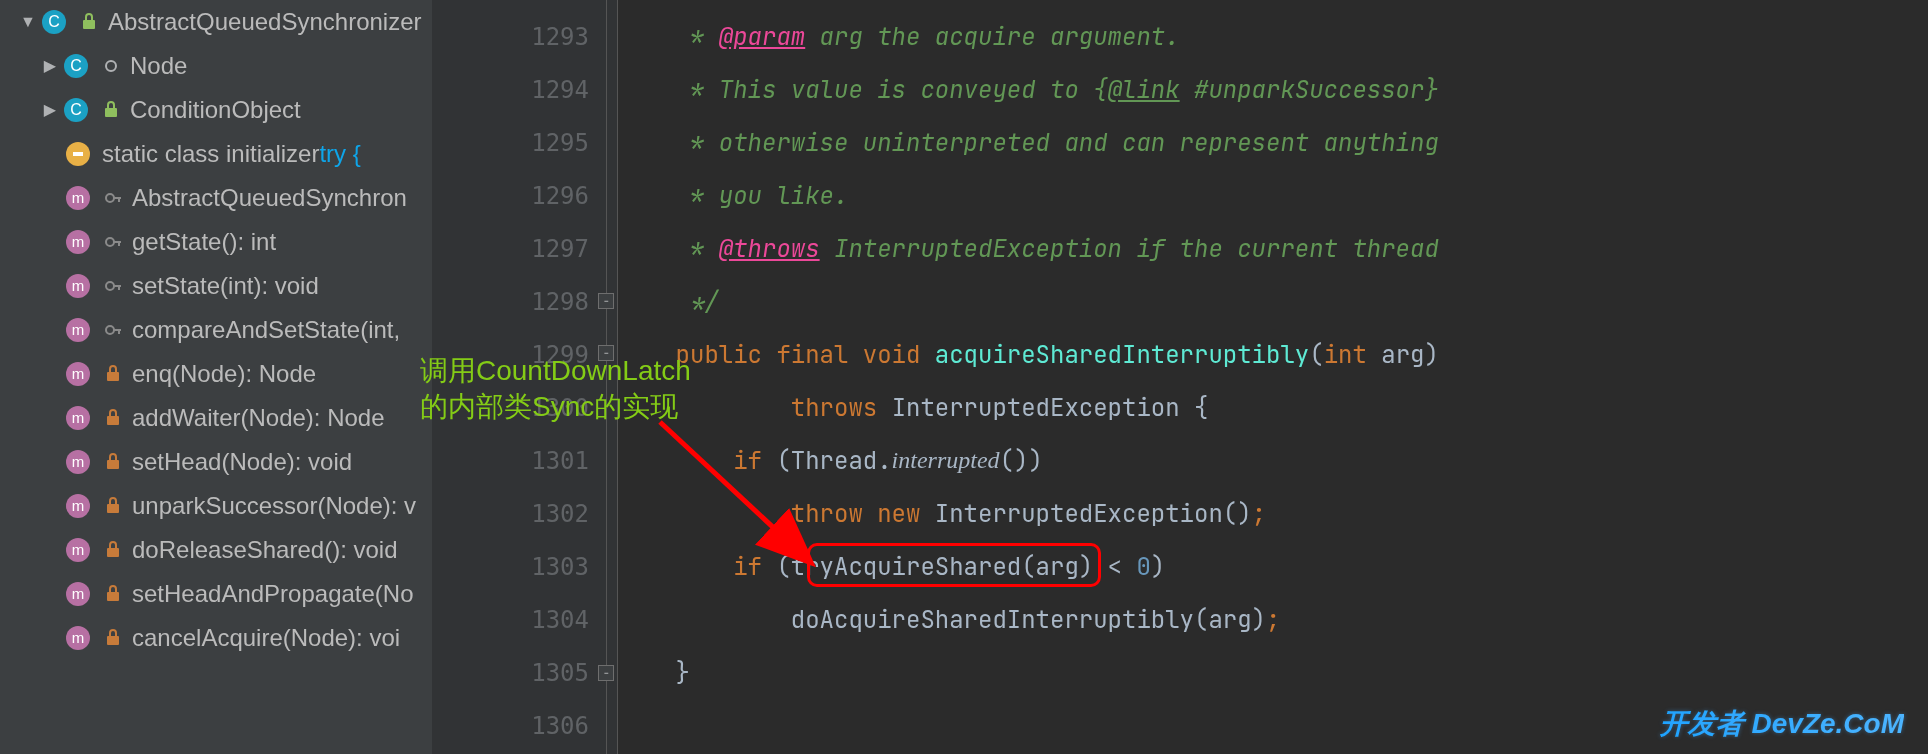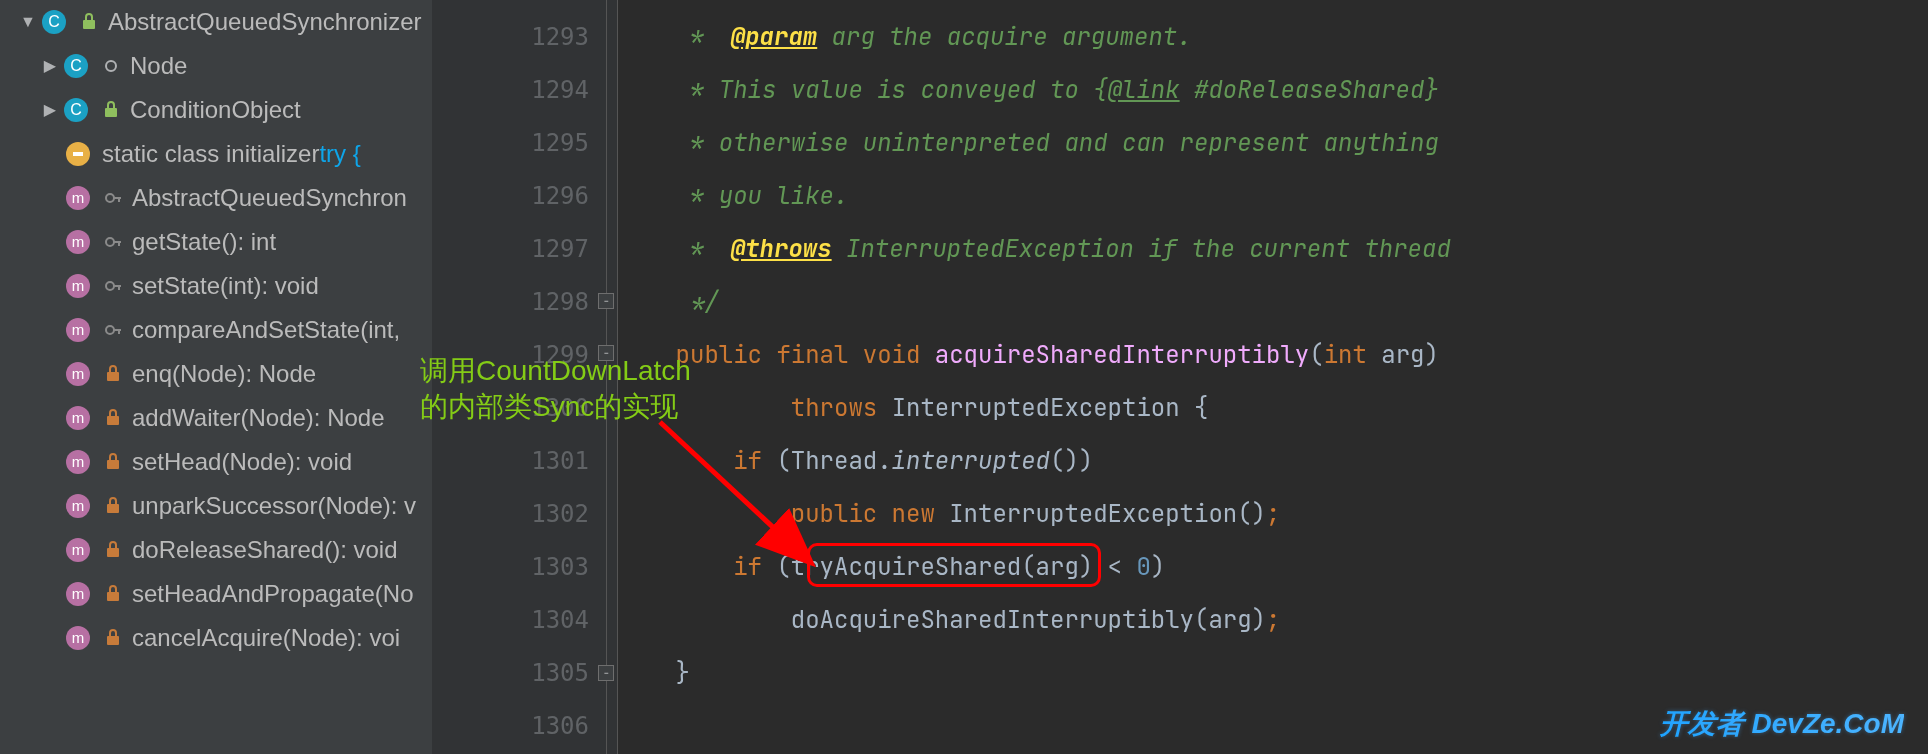--- a/index.html
+++ b/index.html
@@ -35,27 +35,27 @@
           border:1px solid #6E6E6E; background:#3C3F41; display:flex;
           align-items:center; justify-content:center; color:#AFB1B3; font-size:12px;
           cursor:pointer;}
   .fold-line { position:absolute; right:10px; top:0; bottom:0; width:1px; background:#555555;}
 
   
   .editor { flex:1; background:#2B2B2B; color:#A9B7C6; font-size:24px;
             padding-top:10px; position:relative; font-family:"Menlo","JetBrains Mono",monospace;}
   .eline { height:53px; display:flex; align-items:center; white-space:pre; }
   .c-comment{color:#629755; font-style:italic;}
-  .c-doc-tag{color:#fde047; font-style:italic; font-weight:bold; text-decoration:underline;margin-left:12px;}
+  .c-doc-tag{color:#ec4899; font-style:italic; font-weight:normal; text-decoration:underline;}
   .c-doc-link{color:#629755; font-style:italic; text-decoration:underline;}
   .c-kw{color:#CC7832;}
   .c-id{color:#A9B7C6;}
-  .c-func{color:#f0abfc;}
+  .c-func{color:#5eead4;}
   .c-num{color:#6897BB;}
-  .c-it{font-style:italic;}
+  .c-it{font-style:italic;font-family:Liberation Serif, serif;}
 
   
   .anno { position:absolute; color:#84cc16; font-family:"PingFang SC","Microsoft YaHei",sans-serif;
           font-weight:400; font-size:28px; z-index:50; line-height:1.3; }
   .arr-svg { position:absolute; z-index:40; }
   .hl-box { position:absolute; border:3px solid #FF0000; border-radius:10px;
             z-index:30; }
 
   
   .wm { position:absolute; right:24px; bottom:11px; font-family:"Arial",sans-serif;
@@ -317,29 +317,29 @@
       <div class="gnum">1301</div>
       <div class="gnum">1302</div>
       <div class="gnum">1303</div>
       <div class="gnum">1304</div>
       <div class="gnum">1305</div>
       <div class="gnum">1306</div>
     </div>
 
   <div class="editor">
     <div class="eline"><span class="c-comment">     * </span><span class="c-doc-tag">@param</span><span class="c-comment"> arg the acquire argument.</span></div>
-    <div class="eline"><span class="c-comment">     * </span><span class="c-comment">This value is conveyed to {</span><span class="c-doc-link">@link</span><span class="c-comment"> #doReleaseShared}</span></div>
+    <div class="eline"><span class="c-comment">     * </span><span class="c-comment">This value is conveyed to {</span><span class="c-doc-link">@link</span><span class="c-comment"> #unparkSuccessor}</span></div>
     <div class="eline"><span class="c-comment">     * </span><span class="c-comment">otherwise uninterpreted and can represent anything</span></div>
     <div class="eline"><span class="c-comment">     * </span><span class="c-comment">you like.</span></div>
     <div class="eline"><span class="c-comment">     * </span><span class="c-doc-tag">@throws</span><span class="c-comment"> InterruptedException if the current thread</span></div>
     <div class="eline"><span class="c-comment">     */</span></div>
     <div class="eline"><span>    </span><span class="c-kw">public final void </span><span class="c-func">acquireSharedInterruptibly</span><span class="c-id">(</span><span class="c-kw">int </span><span class="c-id">arg</span><span class="c-id">)</span></div>
     <div class="eline"><span>            </span><span class="c-kw">throws </span><span class="c-id">InterruptedException {</span></div>
     <div class="eline"><span>        </span><span class="c-kw">if </span><span class="c-id">(Thread.</span><span class="c-id c-it">interrupted</span><span class="c-id">())</span></div>
-    <div class="eline"><span>            </span><span class="c-kw">public new </span><span class="c-id">InterruptedException()</span><span class="c-kw">;</span></div>
+    <div class="eline"><span>            </span><span class="c-kw">throw new </span><span class="c-id">InterruptedException()</span><span class="c-kw">;</span></div>
     <div class="eline"><span>        </span><span class="c-kw">if </span><span class="c-id">(</span><span class="c-id">tryAcquireShared</span><span class="c-id">(arg) &lt; </span><span class="c-num">0</span><span class="c-id">)</span></div>
     <div class="eline"><span>            </span><span class="c-id">doAcquireSharedInterruptibly(arg)</span><span class="c-kw">;</span></div>
     <div class="eline"><span class="c-id">    }</span></div>
     <div class="eline"><span></span></div>
 
     <div class="hl-box" style="left:189px; top:543px; width:294px; height:44px;"></div>
   </div>
 
   <div class="anno" style="left:420px;top:353px;">
     <span>调用CountDownLatch</span><br>

